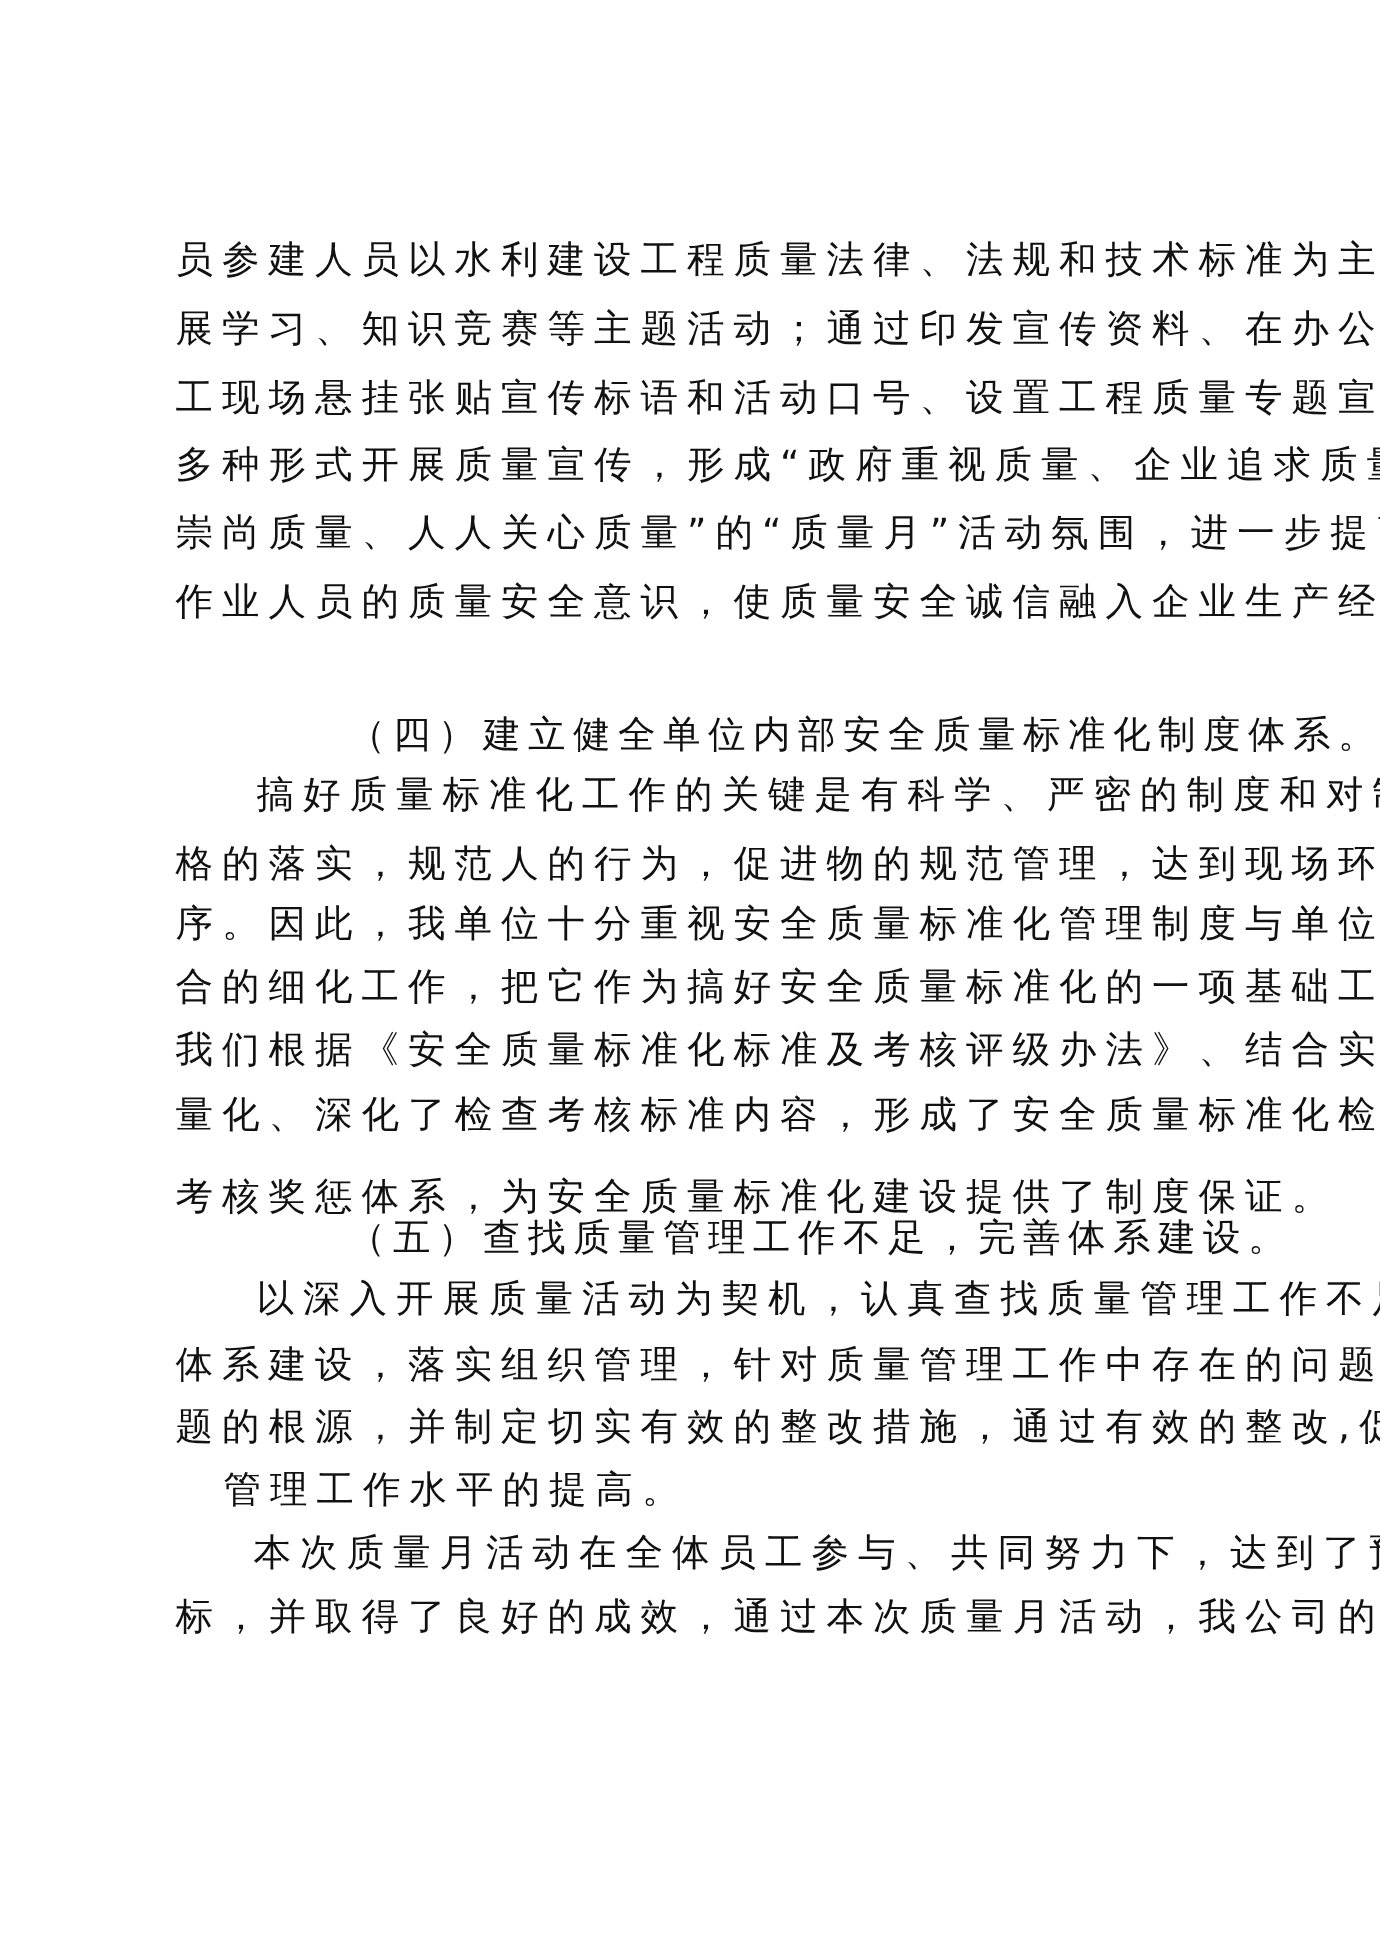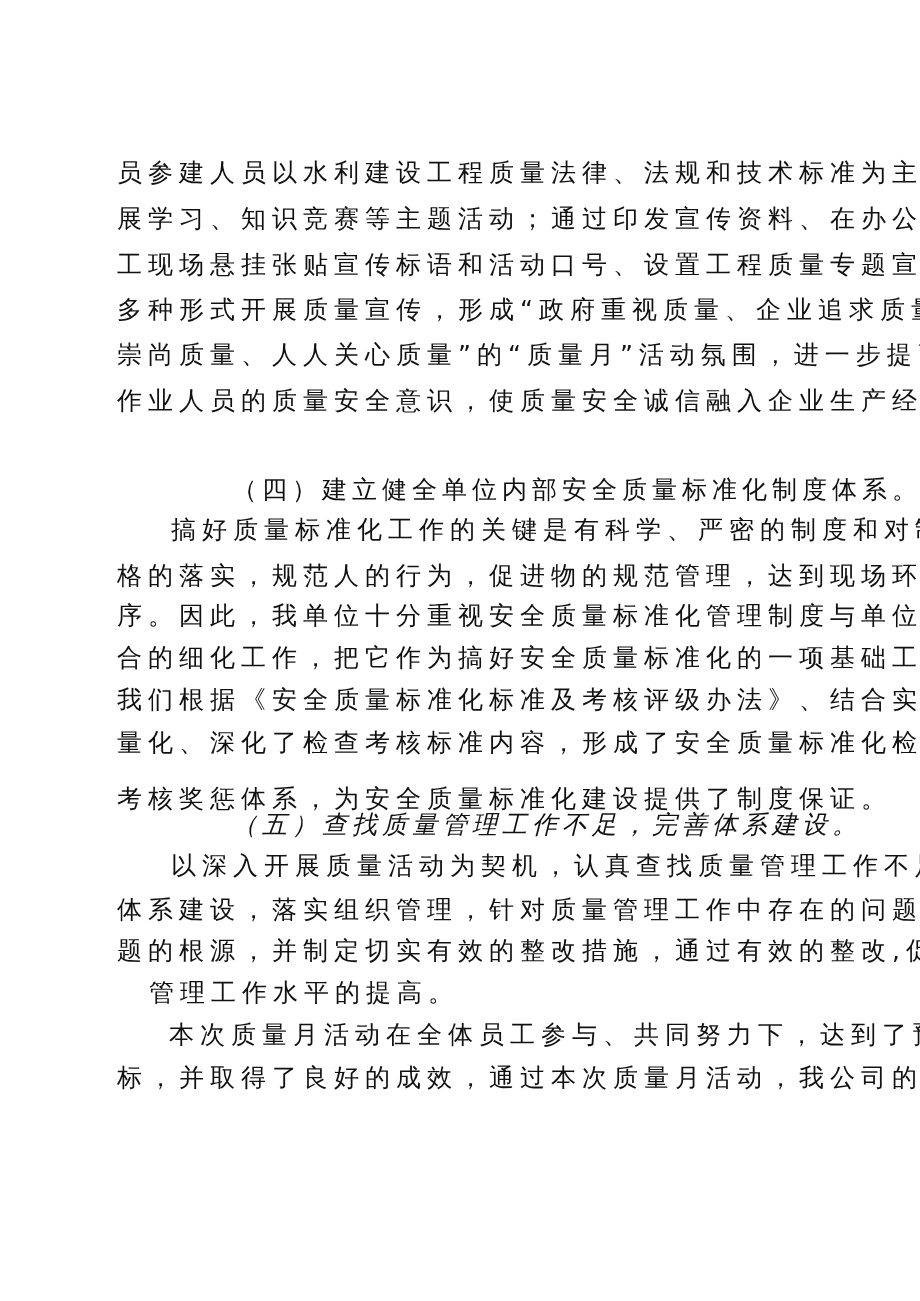--- a/index.html
+++ b/index.html
@@ -51,21 +51,21 @@
   <div class="line heading" style="left:186px; top:476px;">（四）建立健全单位内部安全质量标准化制度体系。</div>
 
   <div class="line" style="left:171px; top:516px;">搞好质量标准化工作的关键是有科学、严密的制度和对制度严</div>
   <div class="line" style="left:117px; top:562px;">格的落实，规范人的行为，促进物的规范管理，达到现场环境协调有</div>
   <div class="line" style="left:117px; top:602px;">序。因此，我单位十分重视安全质量标准化管理制度与单位实际相结</div>
   <div class="line" style="left:117px; top:644px;">合的细化工作，把它作为搞好安全质量标准化的一项基础工作来对待。</div>
   <div class="line" style="left:117px; top:686px;">我们根据《安全质量标准化标准及考核评级办法》、结合实际，细化、</div>
   <div class="line" style="left:117px; top:729px;">量化、深化了检查考核标准内容，形成了安全质量标准化检查、评比、</div>
   <div class="line" style="left:117px; top:785px;font-family:Liberation Serif, serif;">考核奖惩体系，为安全质量标准化建设提供了制度保证。</div>
 
-  <div class="line heading" style="left:186px; top:811px;font-style:italic;">（五）查找质量管理工作不足，完善体系建设。</div>
+  <div class="line heading" style="left:186px; top:811px;">（五）查找质量管理工作不足，完善体系建设。</div>
 
   <div class="line" style="left:171px; top:852px;">以深入开展质量活动为契机，认真查找质量管理工作不足,完善</div>
   <div class="line" style="left:117px; top:896px;">体系建设，落实组织管理，针对质量管理工作中存在的问题,找出问</div>
   <div class="line" style="left:117px; top:937px;">题的根源，并制定切实有效的整改措施，通过有效的整改,促进质量</div>
   <div class="line" style="left:117px; top:979px;margin-left:32px;">管理工作水平的提高。</div>
 
   <div class="line" style="left:169px; top:1021px;">本次质量月活动在全体员工参与、共同努力下，达到了预期的目</div>
   <div class="line" style="left:117px; top:1064px;">标，并取得了良好的成效，通过本次质量月活动，我公司的整体的质</div>
 
 </div>

